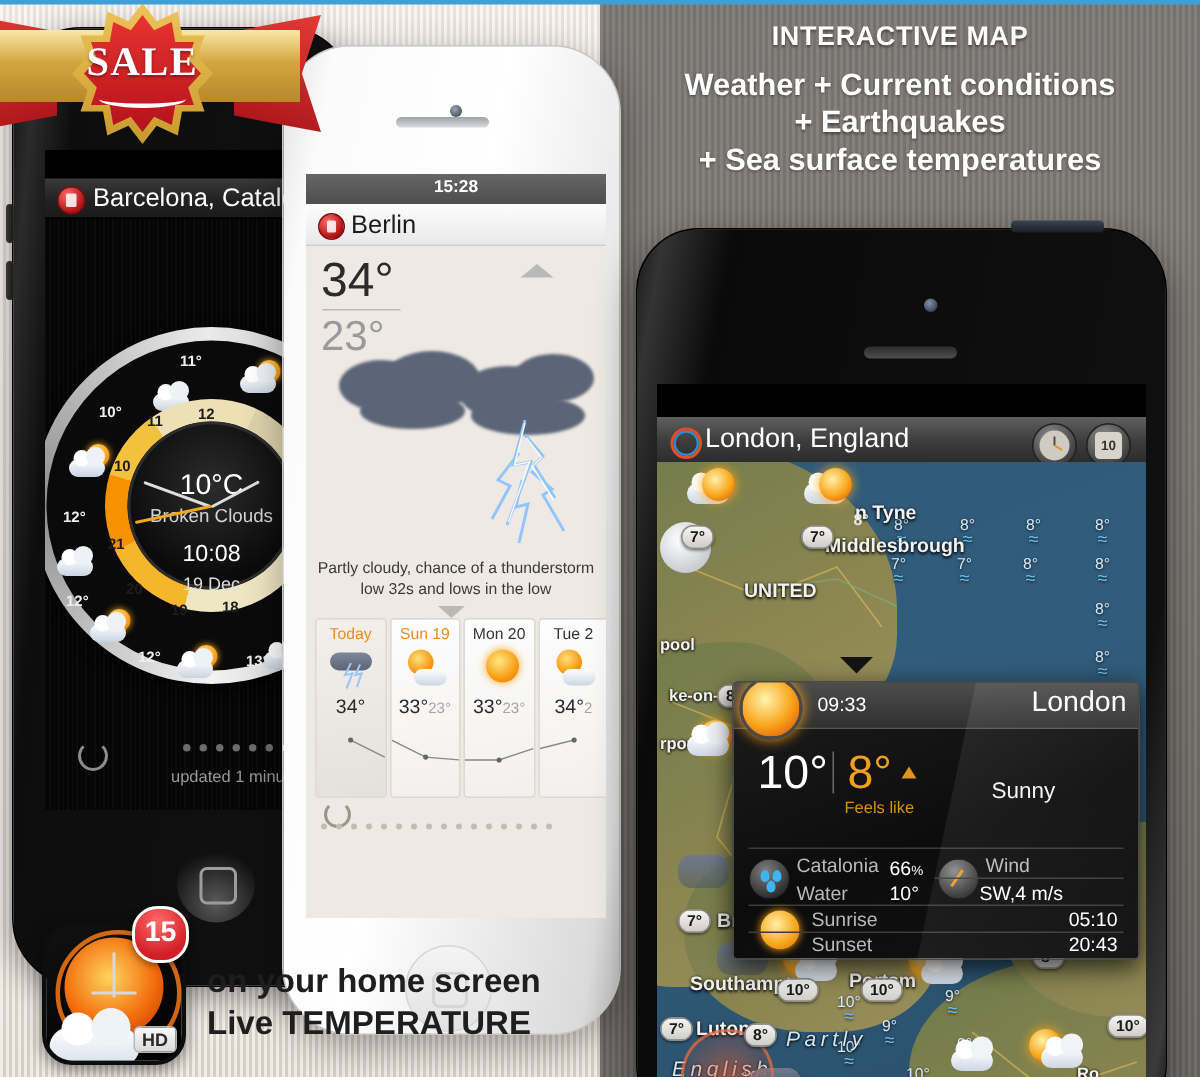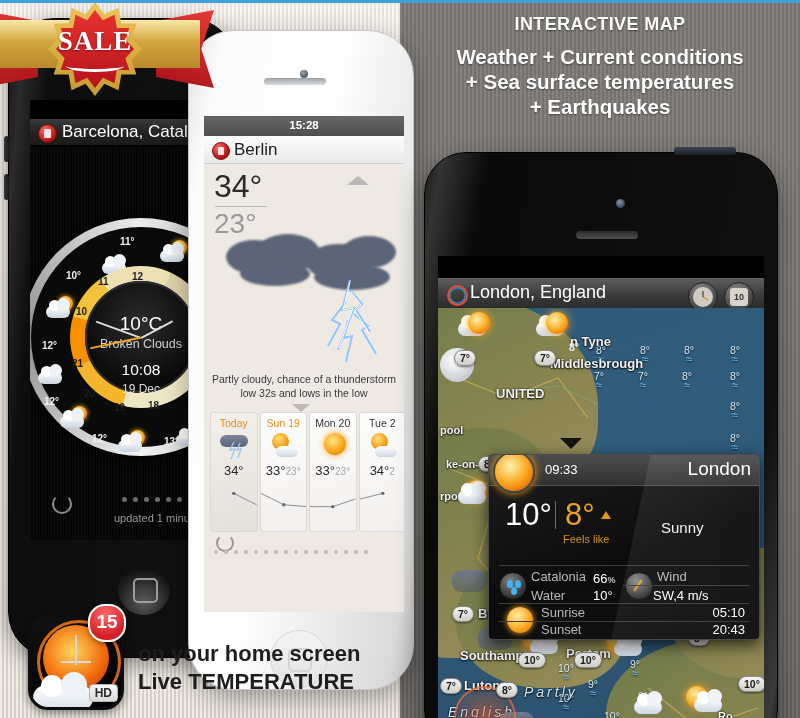--- a/index.html
+++ b/index.html
@@ -486,22 +486,22 @@
     </div>
     <div class="homeM"></div>
   </div>
 
   <div class="panel-right"></div>
 
   <div class="rt-head">
     <div class="rt-title">INTERACTIVE MAP</div>
     <div class="rt-sub">
       <div>Weather + Current conditions</div>
+      <div>+ Earthquakes</div>
       <div>+ Sea surface temperatures</div>
-      <div>+ Earthquakes</div>
     </div>
   </div>
 
   <div class="phone" id="phoneRight">
     <div class="ph-body"></div>
     <div class="r-topbtn"></div>
     <div class="r-cam"></div>
     <div class="r-spk"></div>
 
     <div class="scrR">

